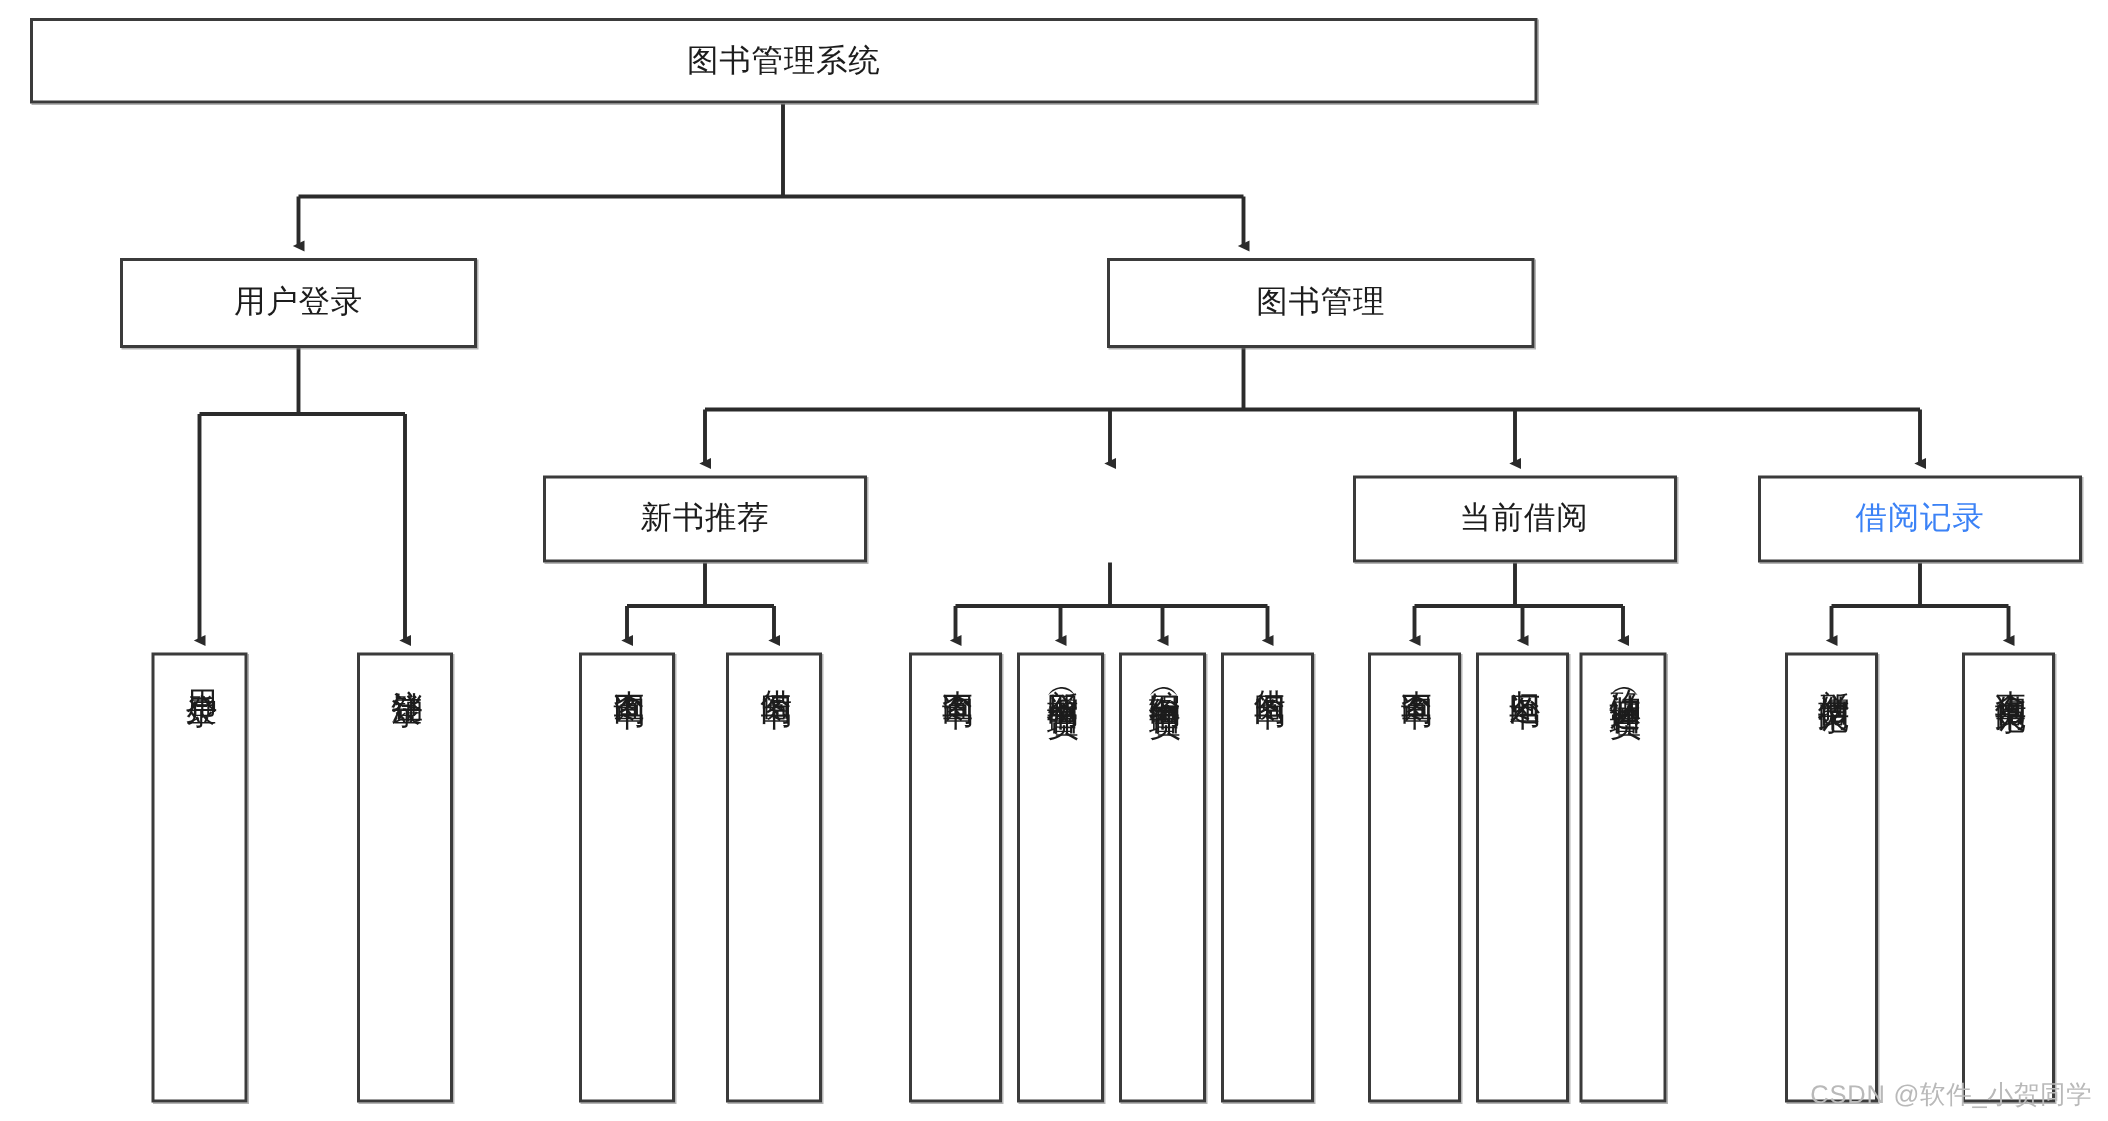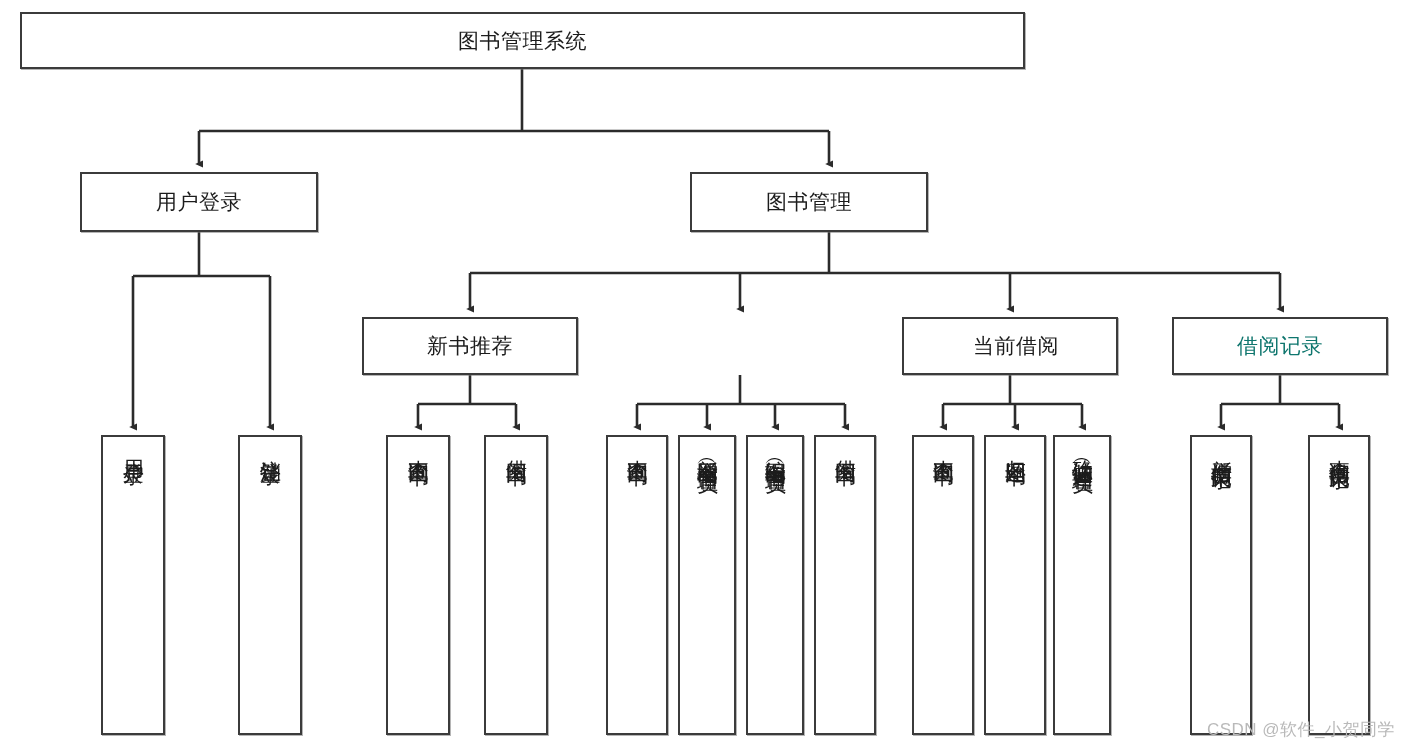--- a/index.html
+++ b/index.html
@@ -126,32 +126,32 @@
     </g>
   </svg>
 
   <div class="node-box" style="left: 20px; top: 12px; width: 1005px; height: 57px; border-color: rgb(59, 59, 59); background: rgb(255, 255, 255);">
     <span class="node-label-h" style="color: rgb(28, 28, 28);">图书管理系统</span>
   </div>
 
   <div class="node-box" style="left: 80px; top: 172px; width: 238px; height: 60px; border-color: rgb(59, 59, 59); background: rgb(255, 255, 255);">
     <span class="node-label-h" style="color: rgb(28, 28, 28);">用户登录</span>
   </div>
-  <div class="node-box" style="left: 690px; top: 172px; width: 238px; height: 60px; border-color: rgb(59, 59, 59); background: rgb(255, 255, 255);">
+  <div class="node-box" style="left: 738px; top: 172px; width: 285px; height: 60px; border-color: rgb(59, 59, 59); background: rgb(255, 255, 255);">
     <span class="node-label-h" style="color: rgb(28, 28, 28);">图书管理</span>
   </div>
 
   <div class="node-box" style="left: 362px; top: 317px; width: 216px; height: 58px; border-color: rgb(59, 59, 59); background: rgb(255, 255, 255);">
     <span class="node-label-h" style="color: rgb(28, 28, 28);">新书推荐</span>
   </div>
   <div class="node-box" style="left: 902px; top: 317px; width: 216px; height: 58px; border-color: rgb(59, 59, 59); background: rgb(255, 255, 255); padding-left: 12px;">
     <span class="node-label-h" style="color: rgb(28, 28, 28);">当前借阅</span>
   </div>
   <div class="node-box" style="left: 1172px; top: 317px; width: 216px; height: 58px; border-color: rgb(59, 59, 59); background: rgb(255, 255, 255);">
-    <span class="node-label-h" style="color: #0f766e;">借阅记录</span>
+    <span class="node-label-h" style="color: #3b82f6;">借阅记录</span>
   </div>
 
   <div class="node-box leaf" style="left: 101px; top: 435px; width: 64px; height: 300px; border-color: rgb(59, 59, 59); background: rgb(255, 255, 255);">
     <span class="node-label-v" style="color: rgb(28, 28, 28);">用户登录</span>
   </div>
   <div class="node-box leaf" style="left: 238px; top: 435px; width: 64px; height: 300px; border-color: rgb(59, 59, 59); background: rgb(255, 255, 255);">
     <span class="node-label-v" style="color: rgb(28, 28, 28);">注销登录</span>
   </div>
   <div class="node-box leaf" style="left: 386px; top: 435px; width: 64px; height: 300px; border-color: rgb(59, 59, 59); background: rgb(255, 255, 255);">
     <span class="node-label-v" style="color: rgb(28, 28, 28);">查询图书</span>

